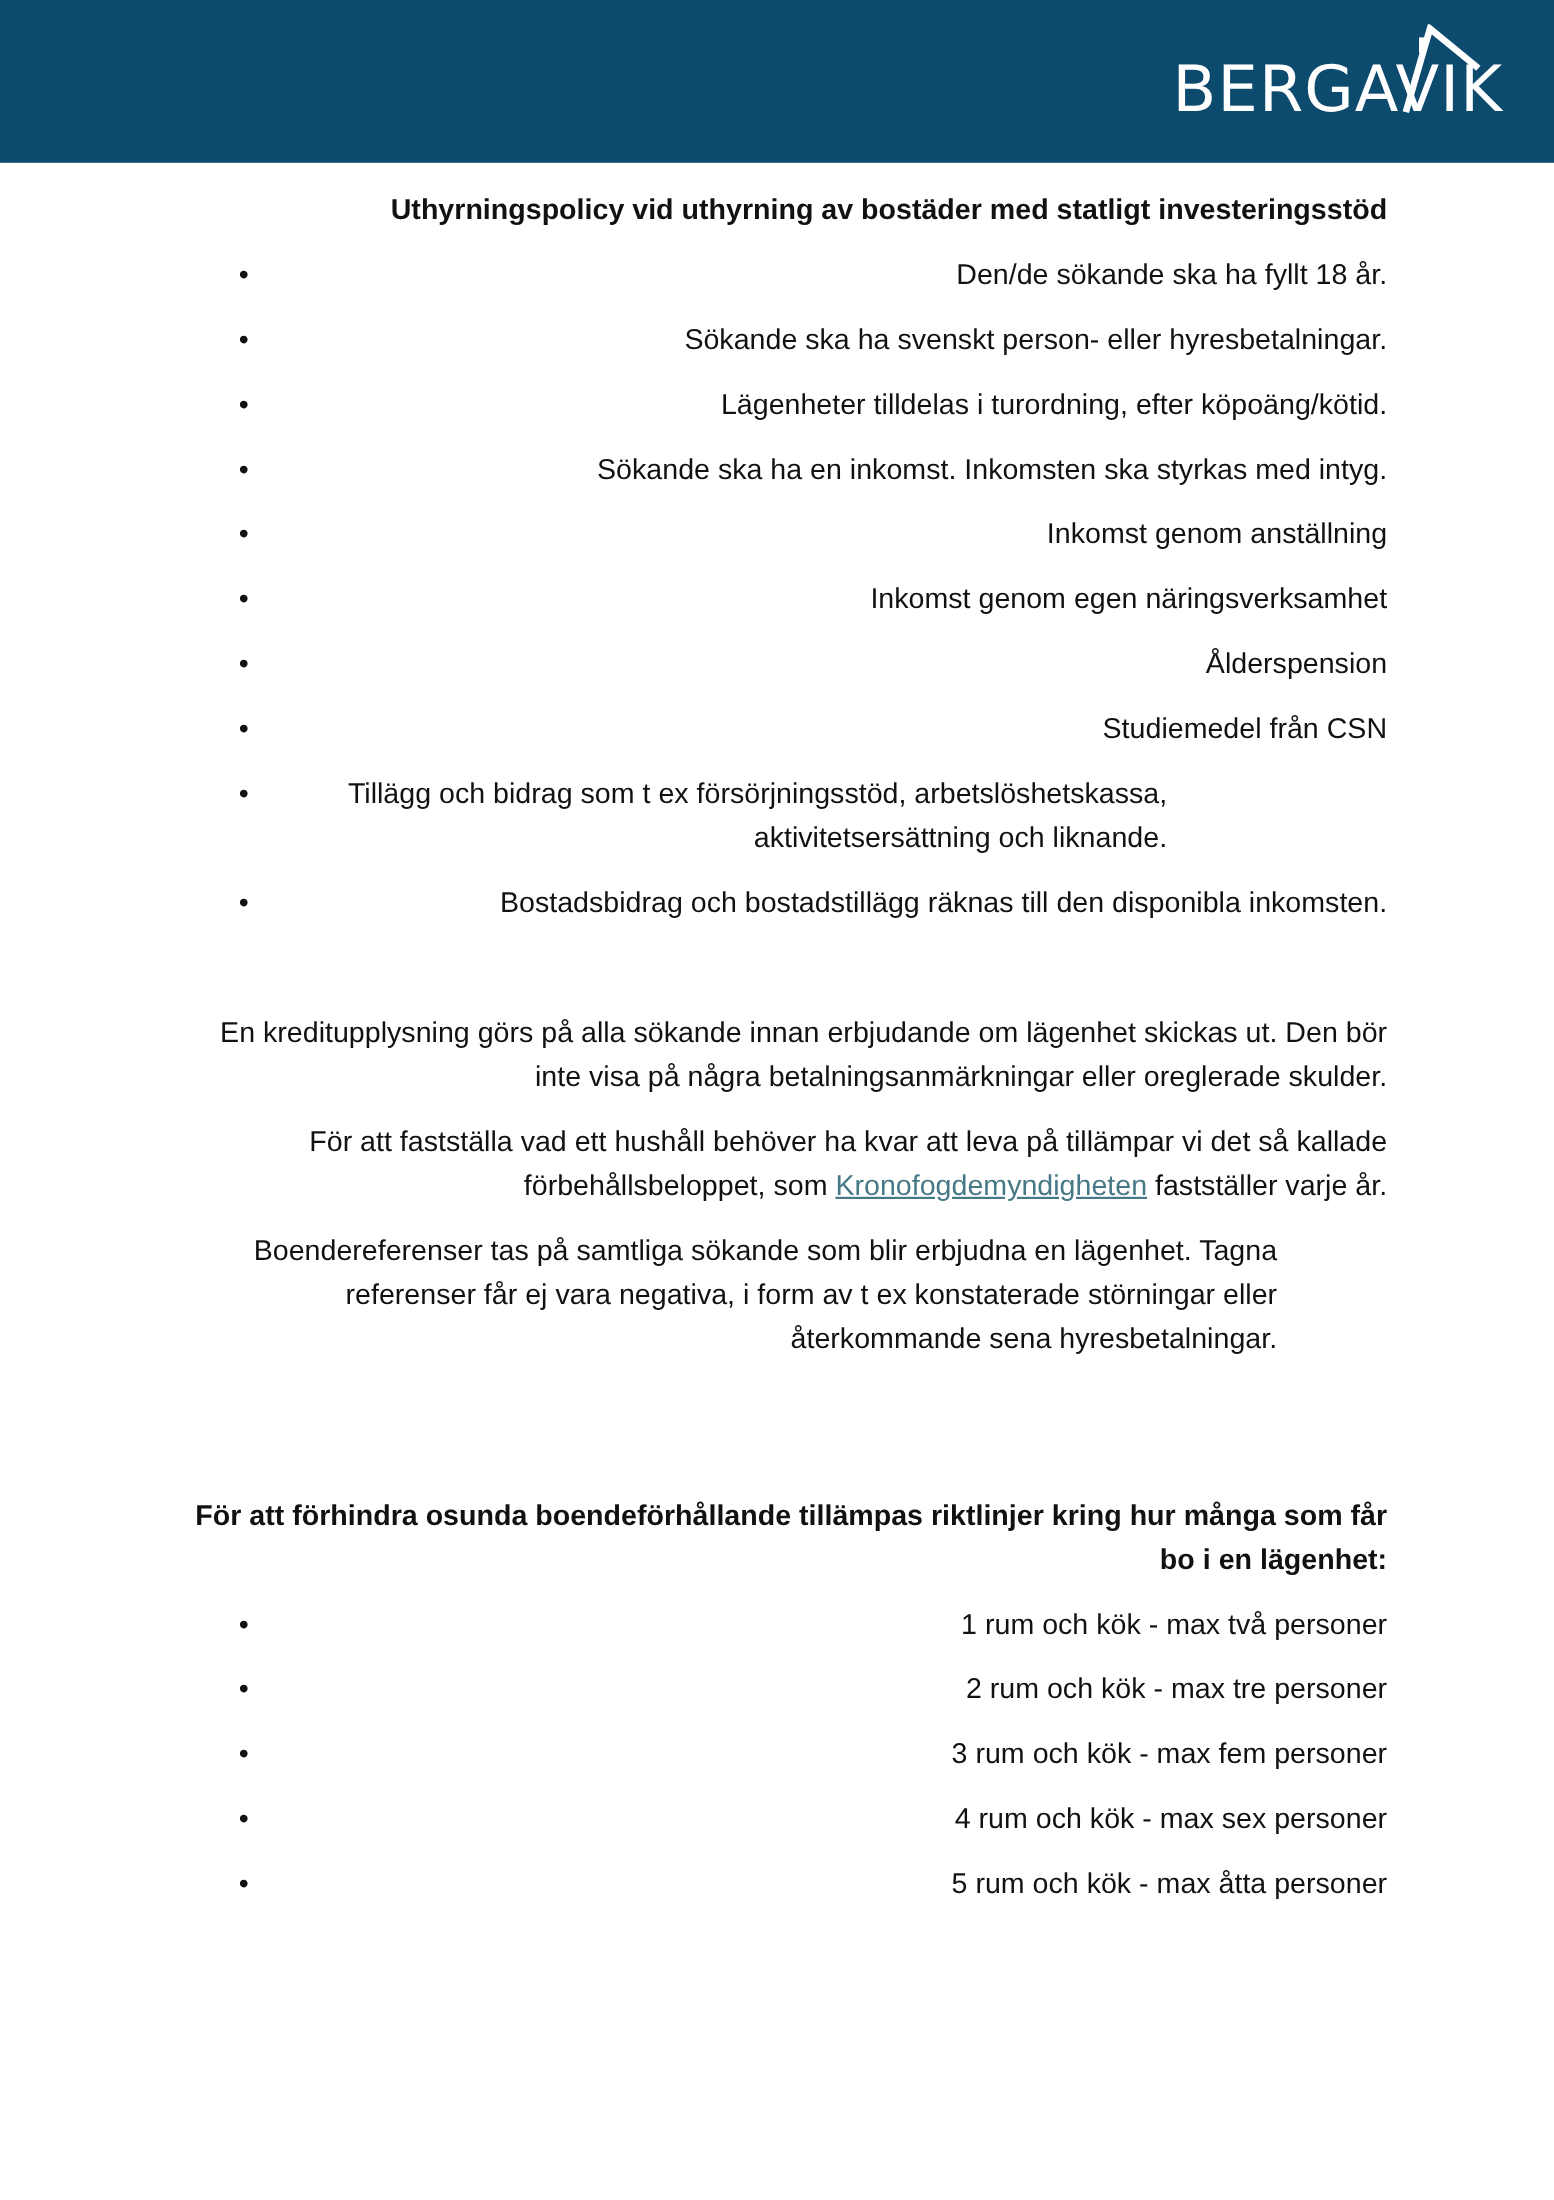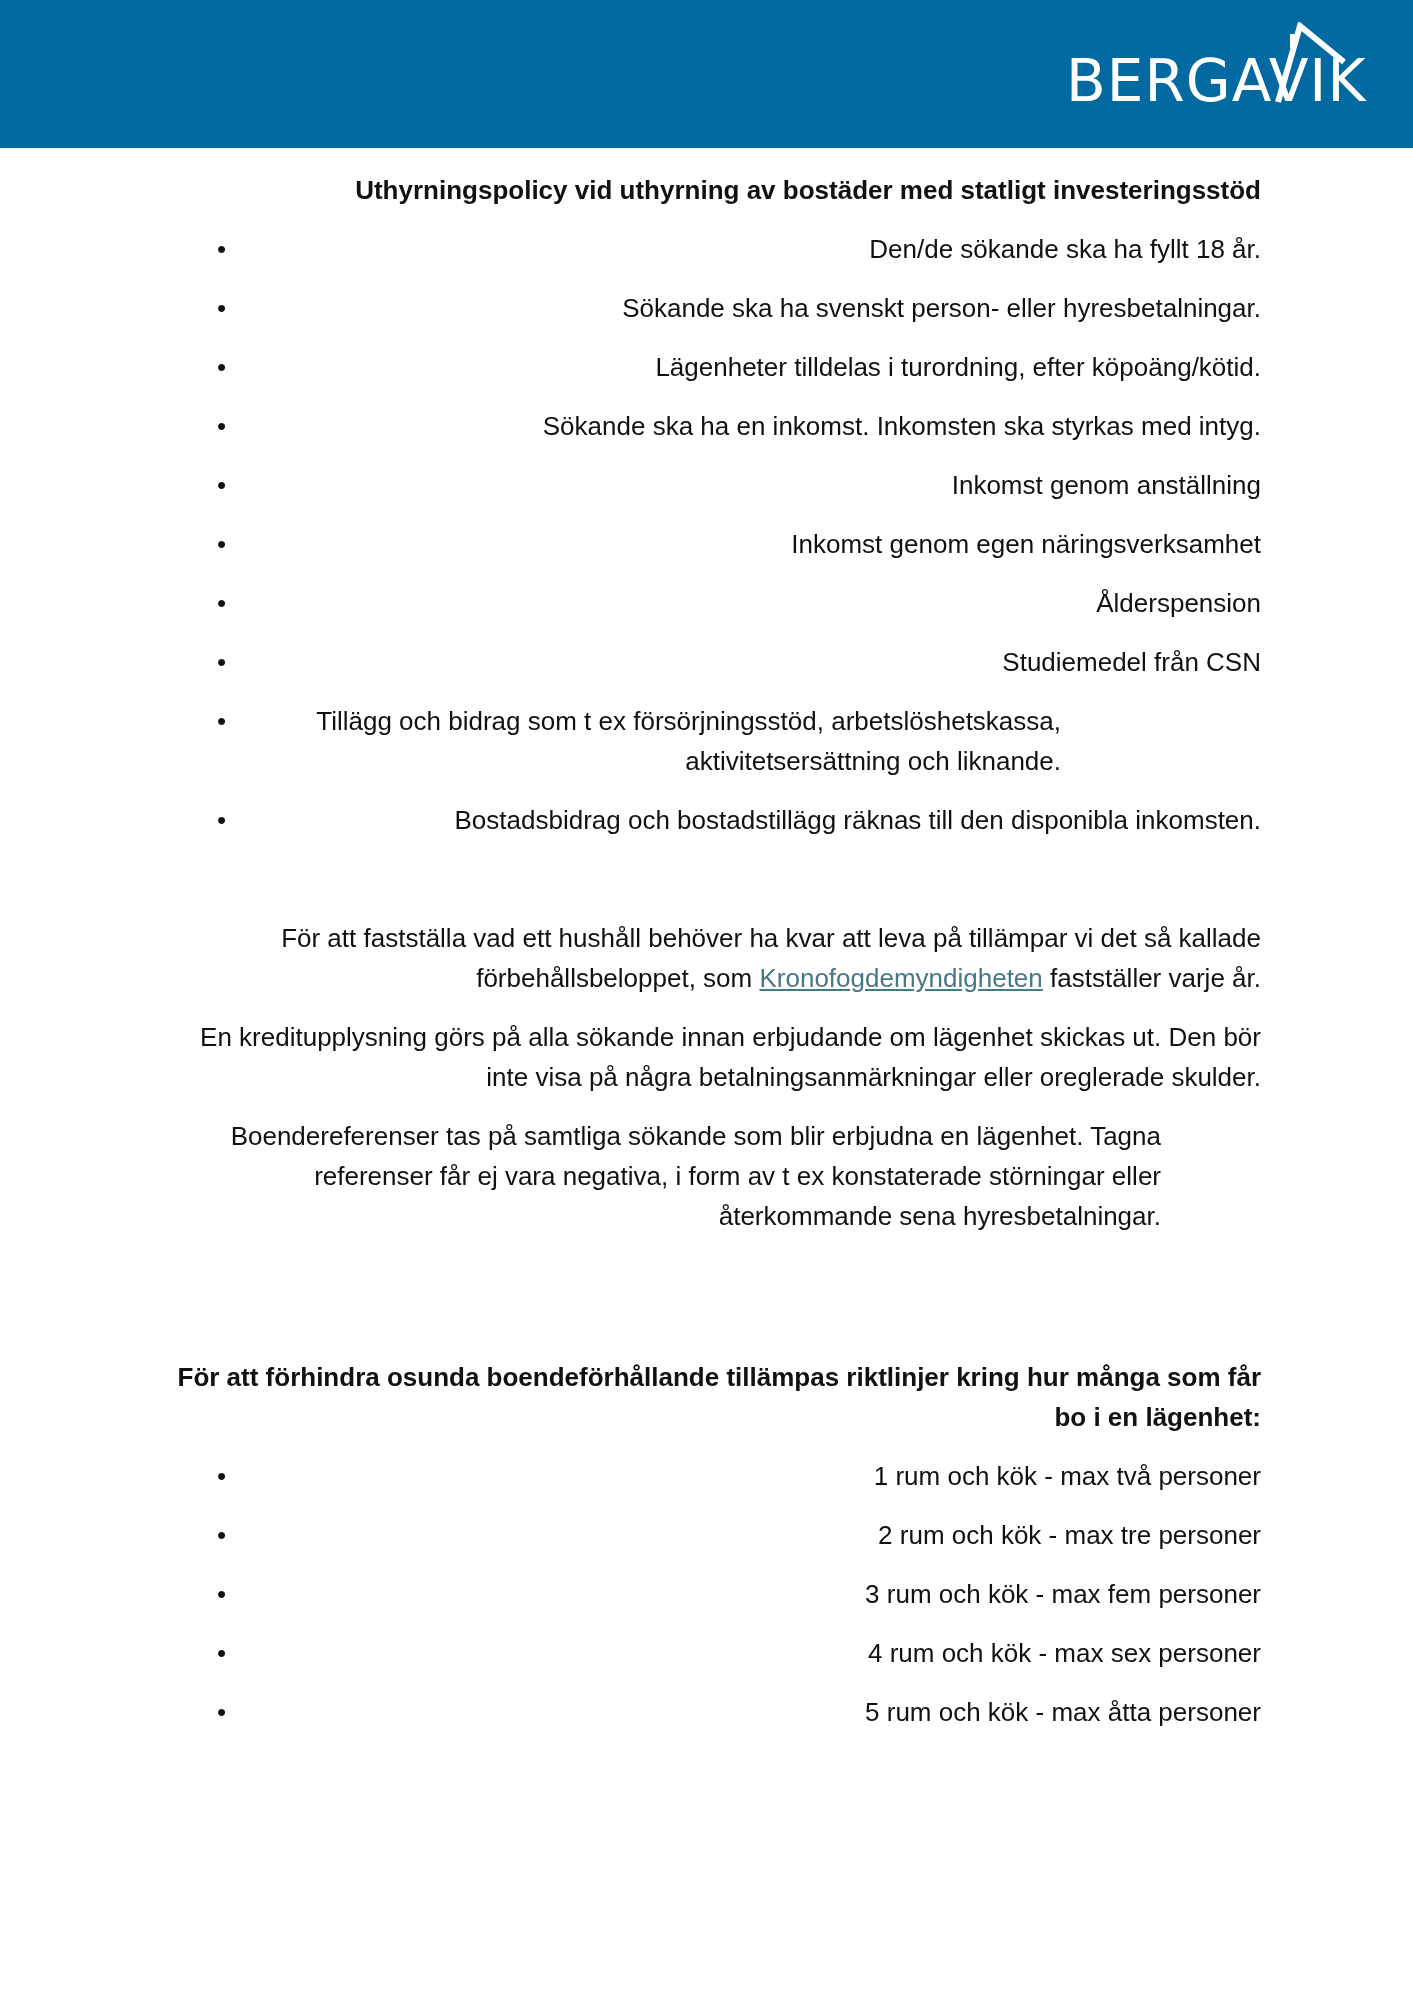--- a/index.html
+++ b/index.html
@@ -1,18 +1,18 @@
 <!DOCTYPE html>
 <html><head>
 <meta charset="utf-8">
 <style>
   html, body { margin: 0; padding: 0; background: #ffffff; }
   body { width: 1413px; height: 2000px; position: relative; overflow: hidden;
          font-family: "Liberation Sans", "DejaVu Sans", sans-serif; color: #111111; }
-  .header { position: absolute; left: 0; top: 0; width: 1413px; height: 148px; background: #0369a1; }
+  .header { position: absolute; left: 0; top: 0; width: 1413px; height: 148px; background: #0c4a6e; }
   .logo { position: absolute; left: 1062px; top: 22px; width: 300px; height: 100px; }
   .logo-text { position: absolute; left: 4px; top: 30px; color: #ffffff; font-family: "DejaVu Sans", sans-serif;
                font-size: 58px; letter-spacing: 1px; line-height: 1; white-space: nowrap; }
   .logo svg { position: absolute; left: 0; top: 0; }
   .content { position: absolute; left: 171px; top: 170px; width: 1090px; font-size: 26px; line-height: 40px; text-align: right; }
   .title { font-weight: bold; margin: 0 0 19px 0; font-size: 26px; }
   ul { list-style: none; margin: 0; padding: 0; }
   li { position: relative; padding-left: 85px; margin-bottom: 19px; }
   li .bullet { position: absolute; left: 46px; top: 0; }
   p { margin: 0 0 19px 0; }
@@ -48,23 +48,23 @@
     <li><span class="bullet">•</span><span>Inkomst genom anställning</span></li>
     <li><span class="bullet">•</span><span>Inkomst genom egen näringsverksamhet</span></li>
     <li><span class="bullet">•</span><span>Ålderspension</span></li>
     <li><span class="bullet">•</span><span>Studiemedel från CSN</span></li>
     <li style="padding-right:200px"><span class="bullet">•</span><span>Tillägg och bidrag som t ex försörjningsstöd, arbetslöshetskassa, aktivitetsersättning och liknande.</span></li>
     <li><span class="bullet">•</span><span>Bostadsbidrag och bostadstillägg räknas till den disponibla inkomsten.</span></li>
   </ul>
 
   <div class="gap"></div>
 
+  <p>En kreditupplysning görs på alla sökande innan erbjudande om lägenhet skickas ut. Den bör inte visa på några betalningsanmärkningar eller oreglerade skulder.</p>
+
   <p><span>För att fastställa vad ett hushåll behöver ha kvar att leva på tillämpar vi det så kallade förbehållsbeloppet, som </span><a class="link" href="#">Kronofogdemyndigheten</a><span> fastställer varje år.</span></p>
-
-  <p>En kreditupplysning görs på alla sökande innan erbjudande om lägenhet skickas ut. Den bör inte visa på några betalningsanmärkningar eller oreglerade skulder.</p>
 
   <p style="padding-right:100px">Boendereferenser tas på samtliga sökande som blir erbjudna en lägenhet. Tagna referenser får ej vara negativa, i form av t ex konstaterade störningar eller återkommande sena hyresbetalningar.</p>
 
   <div class="gap"></div>
 
   <p class="bold">För att förhindra osunda boendeförhållande tillämpas riktlinjer kring hur många som får bo i en lägenhet:</p>
 
   <ul>
     <li><span class="bullet">•</span><span>1 rum och kök - max två personer</span></li>
     <li><span class="bullet">•</span><span>2 rum och kök - max tre personer</span></li>

